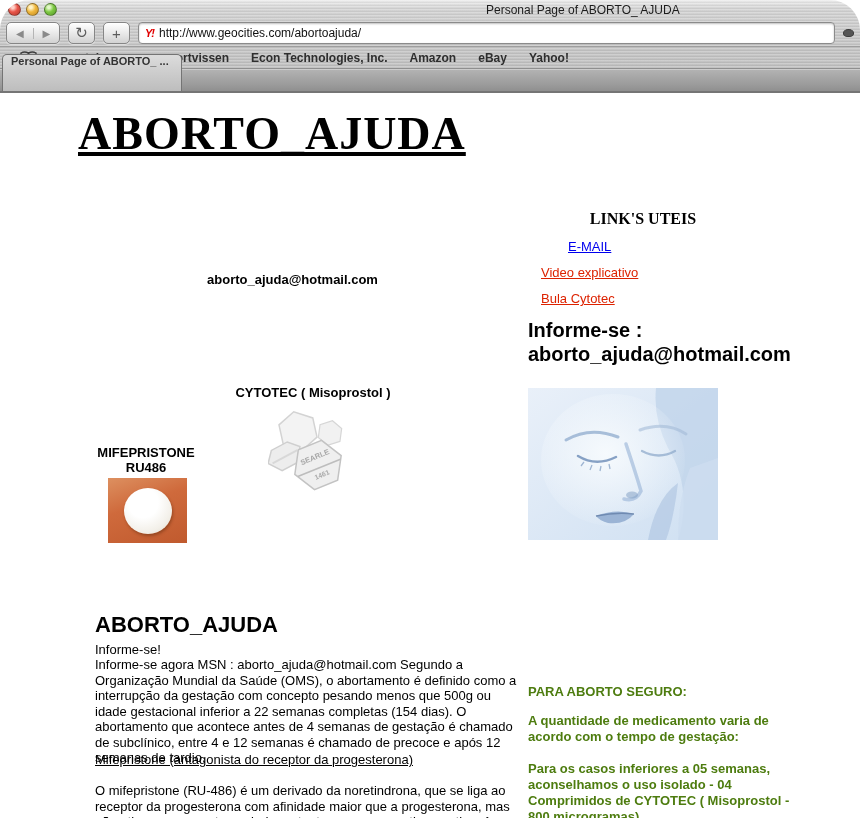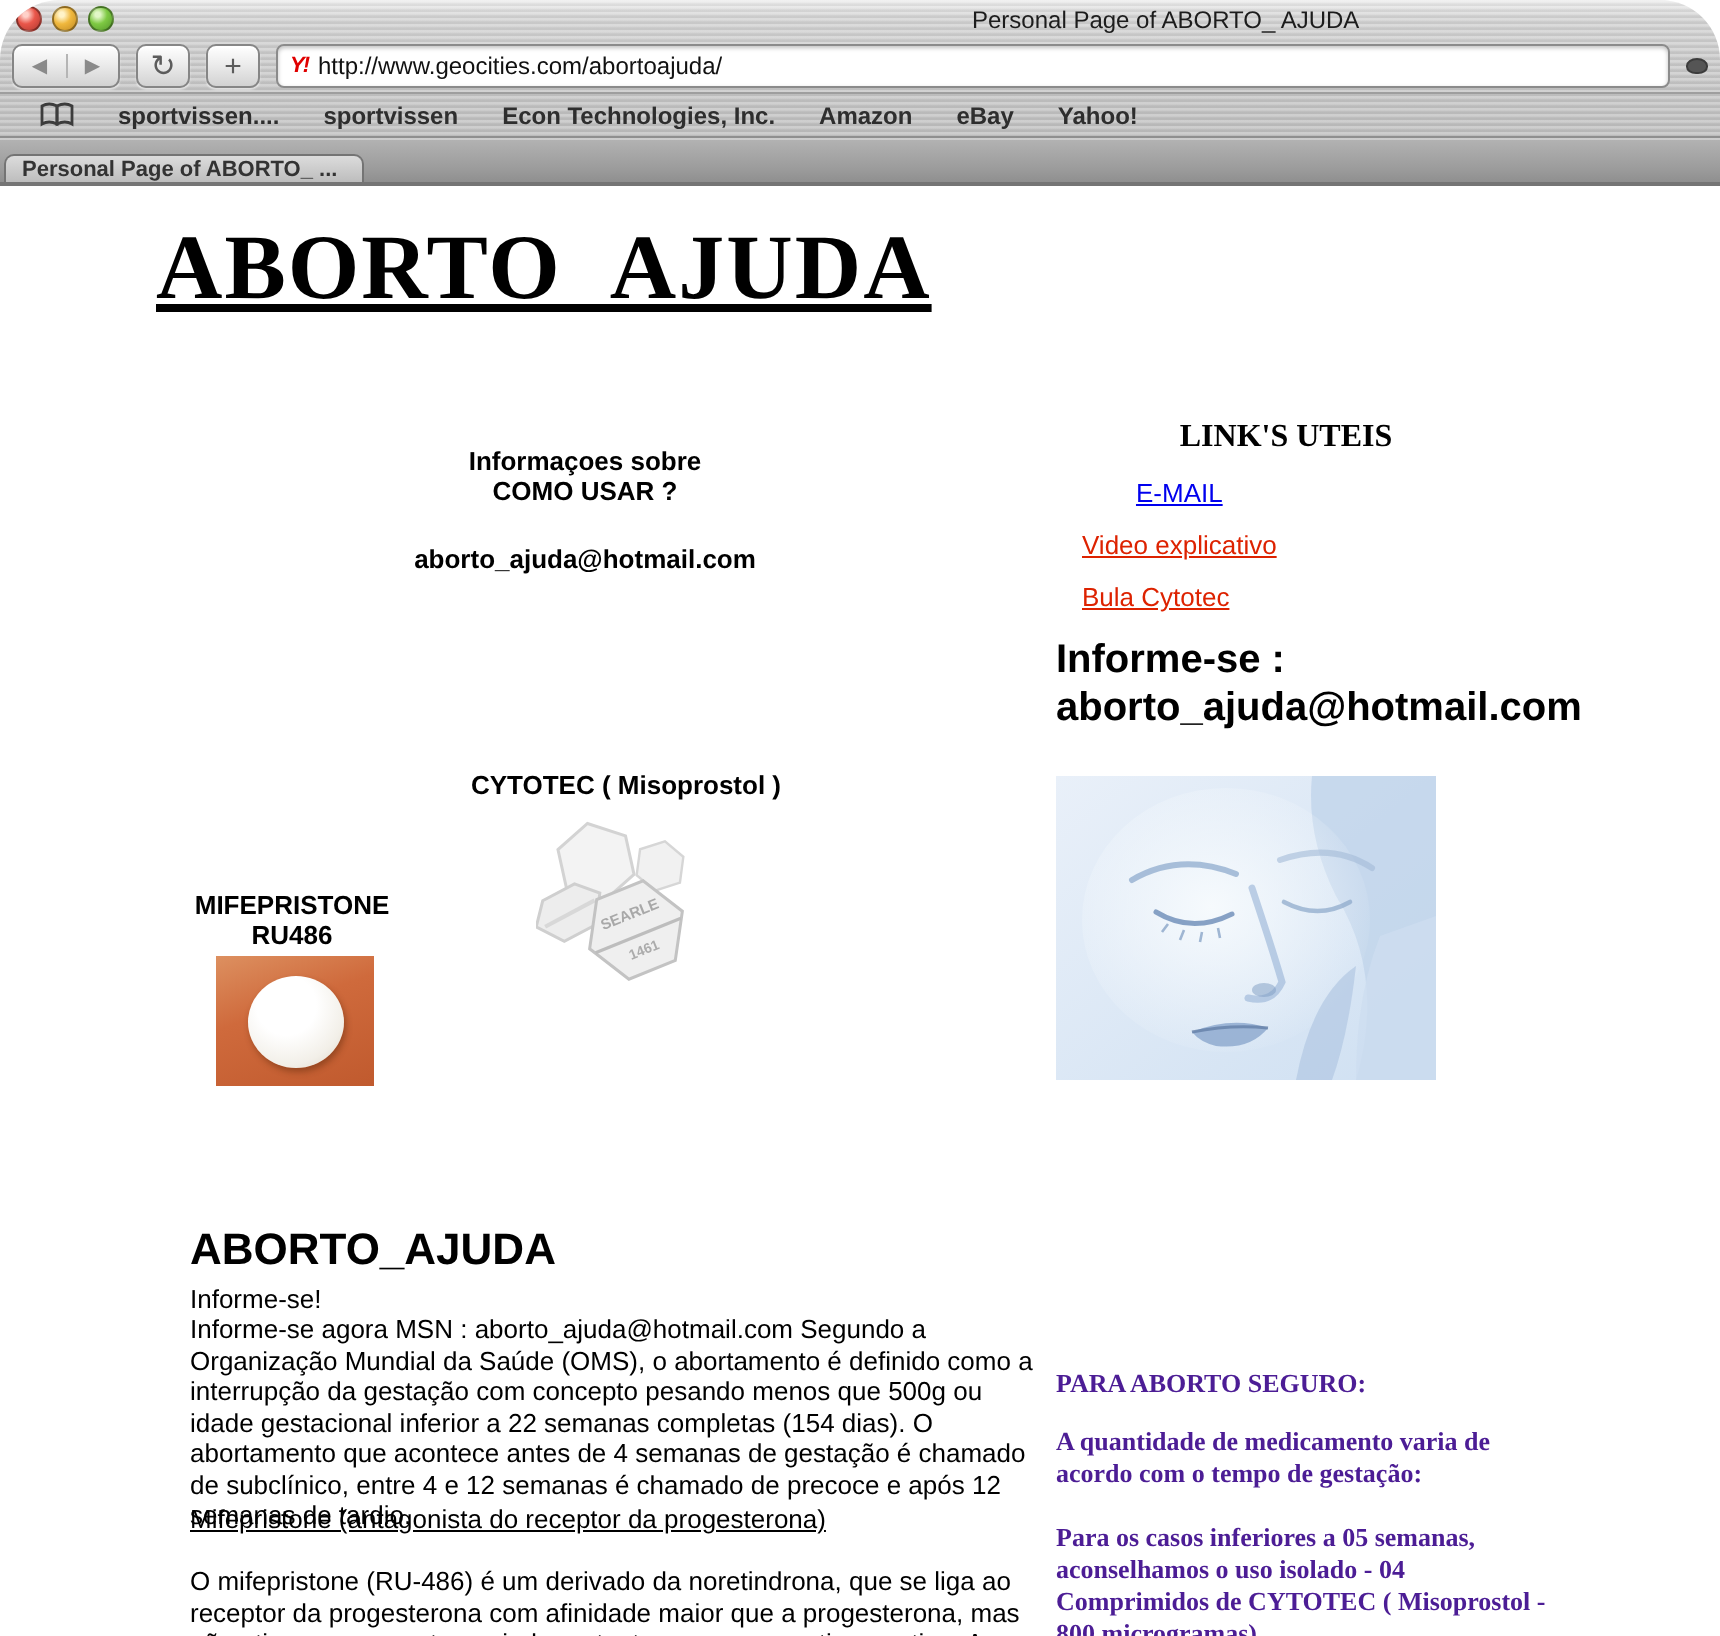--- a/index.html
+++ b/index.html
@@ -48,44 +48,44 @@
   }
   .bm-item { font-size:12px; font-weight:600; color:#2e2e2e; white-space:nowrap; }
   .book-icon { display:block; flex:0 0 auto; }
 
   .tabbar {
     position:absolute; top:70px; left:0; width:100%; height:23px;
     background:linear-gradient(180deg,#b2b2b2,#9b9b9b 70%,#8f8f8f);
     border-bottom:2px solid #757575;
   }
   .tab {
-    position:absolute; left:2px; bottom:0; width:180px; height:14px;
+    position:absolute; left:2px; bottom:0; width:180px; height:37px;
     border:1px solid #747474; border-bottom:none; border-radius:5px 5px 0 0;
     background:linear-gradient(180deg,#dcdcdc,#bdbdbd);
-    display:flex; align-items:center; padding:0 8px;
+    display:flex; align-items:flex-start; padding:0 8px;
   }
   .tab-label { font-size:11px; font-weight:bold; color:#333; white-space:nowrap; overflow:hidden; }
 
   
   .page { position:absolute; top:93px; left:0; width:860px; height:725px; background:#fff; }
   .abs { position:absolute; }
 
   .h1 {
     font-family:"Liberation Serif", serif; font-weight:bold; font-size:46px; color:#000;
     text-decoration:underline; letter-spacing:1px; white-space:nowrap;
   }
   .b13 { font-size:13px; font-weight:bold; color:#000; }
   .center { text-align:center; }
   .serif-head { font-family:"Liberation Serif", serif; font-weight:bold; font-size:16px; color:#000; }
   .link { font-size:13px; text-decoration:underline; display:block; margin-bottom:11px; cursor:pointer; }
   .link-blue { color:#0000ee;text-align:center; }
   .link-red  { color:#dd2200; }
   .big-bold { font-size:20px; font-weight:bold; color:#000; line-height:24px; white-space:pre-line; }
   .onde { font-family:"DejaVu Sans", sans-serif; font-size:19px; font-weight:bold; color:#000; line-height:25px; white-space:pre-line; }
-  .bluetxt { font-family:Liberation Serif, serif; font-size:13px; font-weight:bold; color:#4c1d95; line-height:16px; white-space:pre-line; }
+  .bluetxt { font-family:Liberation Sans, sans-serif; font-size:13px; font-weight:bold; color:#4d7c0f; line-height:16px; white-space:pre-line; }
   .body-txt { font-size:13px; color:#000; line-height:15.5px; }
   .sec-title { font-size:22px; font-weight:bold; color:#000; }
   .underlined { text-decoration:underline; }
 
   .ru486 {
     width:79px; height:65px;
     background:linear-gradient(160deg,#dd9060 0%,#cf6a3c 40%,#c05a2e 100%);
     display:flex; align-items:center; justify-content:center;
   }
   .ru486 .pill {
@@ -139,22 +139,20 @@
       <div class="tab">
         <span class="tab-label">Personal Page of ABORTO_ ...</span>
       </div>
     </div>
   </div>
 
   <div class="page">
 
     <div class="abs h1" style="left:78px; top:14px;">ABORTO_AJUDA</div>
 
-    <div class="abs b13 center" style="left:170px; top:130px; width:245px; white-space:pre-line;">Informaçoes sobre
-COMO USAR ?</div>
     <div class="abs b13 center" style="left:170px; top:179px; width:245px;">aborto_ajuda@hotmail.com</div>
 
     <div class="abs serif-head center" style="left:528px; top:117px; width:230px;">LINK'S UTEIS</div>
     <div class="abs" style="left:541px; top:146px;">
       <span class="link link-blue">E-MAIL</span>
       <span class="link link-red">Video explicativo</span>
       <span class="link link-red">Bula Cytotec</span>
     </div>
     <div class="abs big-bold" style="left:528px; top:225px;">Informe-se :
 aborto_ajuda@hotmail.com</div>

